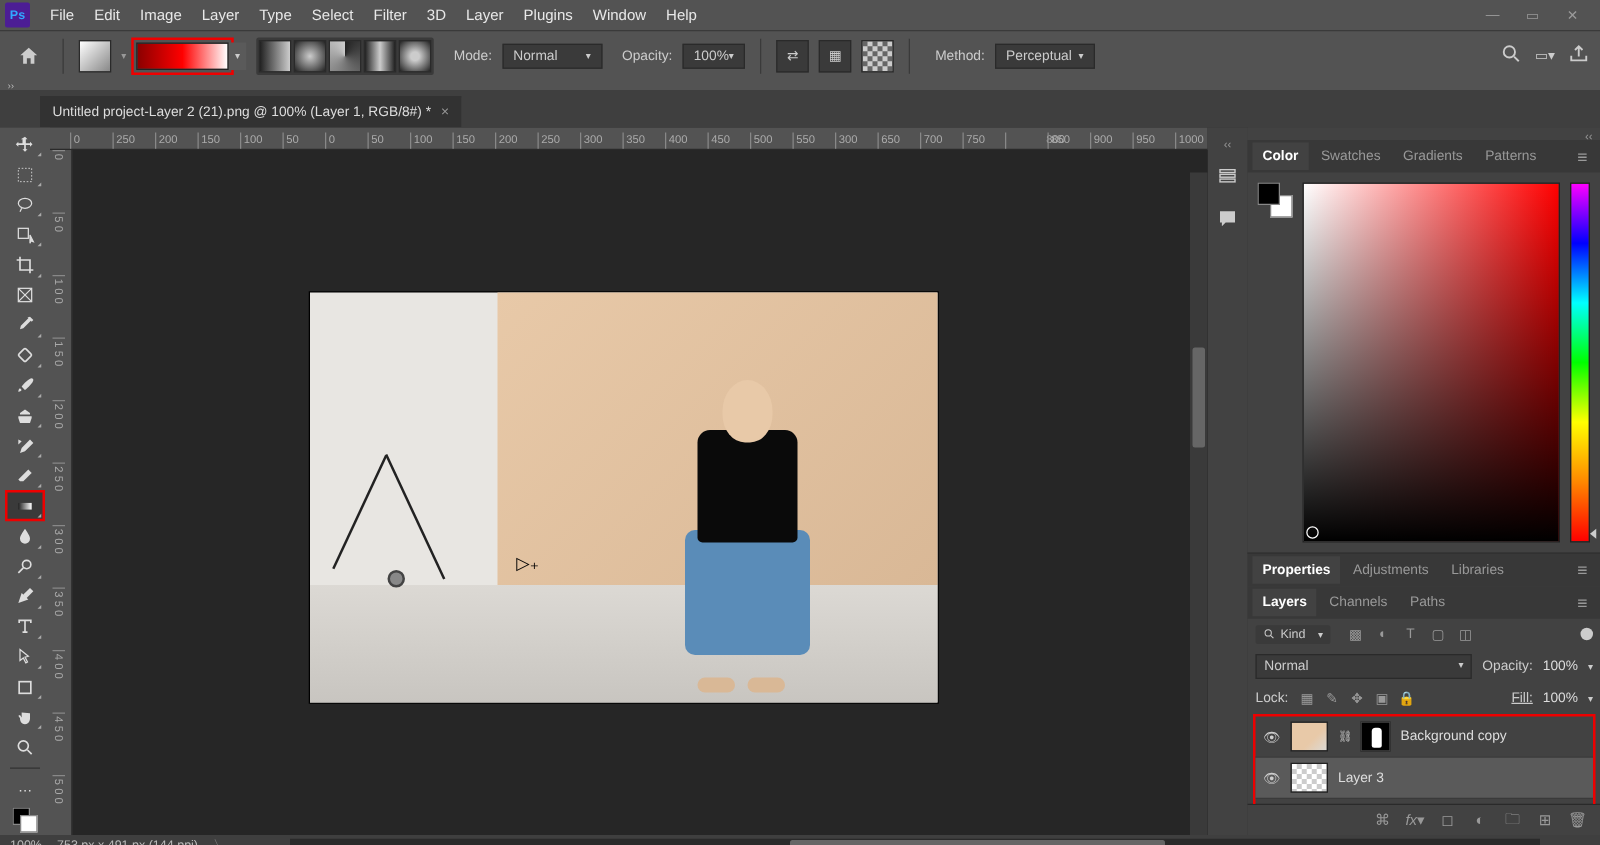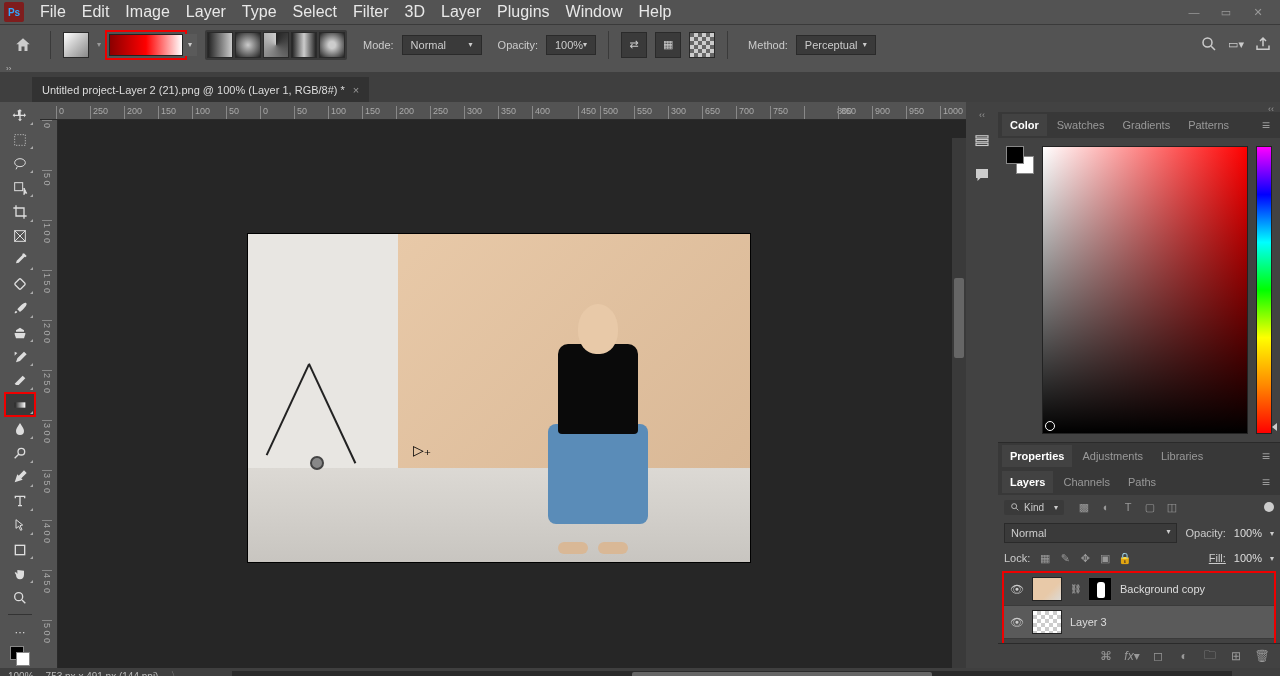--- a/index.html
+++ b/index.html
@@ -1,21 +1,21 @@
 <!DOCTYPE html>
 <html><head>
 <meta charset="utf-8">
 <style>
 * { margin: 0; padding: 0; box-sizing: border-box; font-family: 'Segoe UI', Tahoma, sans-serif; }
 body { background: #323232; color: #ccc; font-size: 11px; overflow: hidden; width: 1280px; height: 676px; }
 
 
 .menubar { background: #535353; height: 24px; display: flex; align-items: center; padding: 0 4px; }
-.menubar .ps-logo { width: 20px; height: 20px; background: #7f1d1d; color: #31a8ff; display: flex; align-items: center; justify-content: center; font-weight: bold; font-size: 10px; border-radius: 2px; margin-right: 8px; }
-.menubar .menu-item { padding: 0 8px; cursor: pointer; color: #e8e8e8; font-size: 16px; }
+.menubar .ps-logo { width: 20px; height: 20px; background: #4c1d95; color: #31a8ff; display: flex; align-items: center; justify-content: center; font-weight: bold; font-size: 10px; border-radius: 2px; margin-right: 8px; }
+.menubar .menu-item { padding: 0 8px; cursor: pointer; color: #e8e8e8; font-size: 12px; }
 .menubar .win-controls { margin-left: auto; display: flex; gap: 12px; padding-right: 8px; }
 .menubar .win-controls span { width: 20px; text-align: center; cursor: pointer; color: #999; }
 
 
 .optionsbar { background: #535353; height: 40px; display: flex; align-items: center; padding: 0 8px; gap: 8px; border-top: 1px solid #3a3a3a; }
 .home-icon { width: 30px; height: 30px; display: flex; align-items: center; justify-content: center; cursor: pointer; }
 .opt-btn { width: 26px; height: 26px; background: #3a3a3a; border: 1px solid #2a2a2a; display: flex; align-items: center; justify-content: center; cursor: pointer; }
 .gradient-preview { width: 74px; height: 22px; background: linear-gradient(to right, #8b0000, #ff0000, #fff); border: 1px solid #222; cursor: pointer; outline: 2px solid #e00; outline-offset: 2px; }
 .grad-dropdown { display: flex; align-items: center; }
 .grad-arrow { width: 14px; height: 22px; background: #5a5a5a; display: flex; align-items: center; justify-content: center; font-size: 8px; }
@@ -367,21 +367,21 @@
         <div class="tick" style="left: 186px;">50</div>
         <div class="tick" style="left: 220px;">0</div>
         <div class="tick" style="left: 254px;">50</div>
         <div class="tick" style="left: 288px;">100</div>
         <div class="tick" style="left: 322px;">150</div>
         <div class="tick" style="left: 356px;">200</div>
         <div class="tick" style="left: 390px;">250</div>
         <div class="tick" style="left: 424px;">300</div>
         <div class="tick" style="left: 458px;">350</div>
         <div class="tick" style="left: 492px;">400</div>
-        <div class="tick" style="left: 538px;">450</div>
+        <div class="tick" style="left: 526px;">450</div>
         <div class="tick" style="left: 560px;">500</div>
         <div class="tick" style="left: 594px;">550</div>
         <div class="tick" style="left: 628px;">300</div>
         <div class="tick" style="left: 662px;">650</div>
         <div class="tick" style="left: 696px;">700</div>
         <div class="tick" style="left: 730px;">750</div>
         <div class="tick" style="left: 764px; padding-left: 32px;">800</div>
         <div class="tick" style="left: 798px;">850</div>
         <div class="tick" style="left: 832px;">900</div>
         <div class="tick" style="left: 866px;">950</div>

